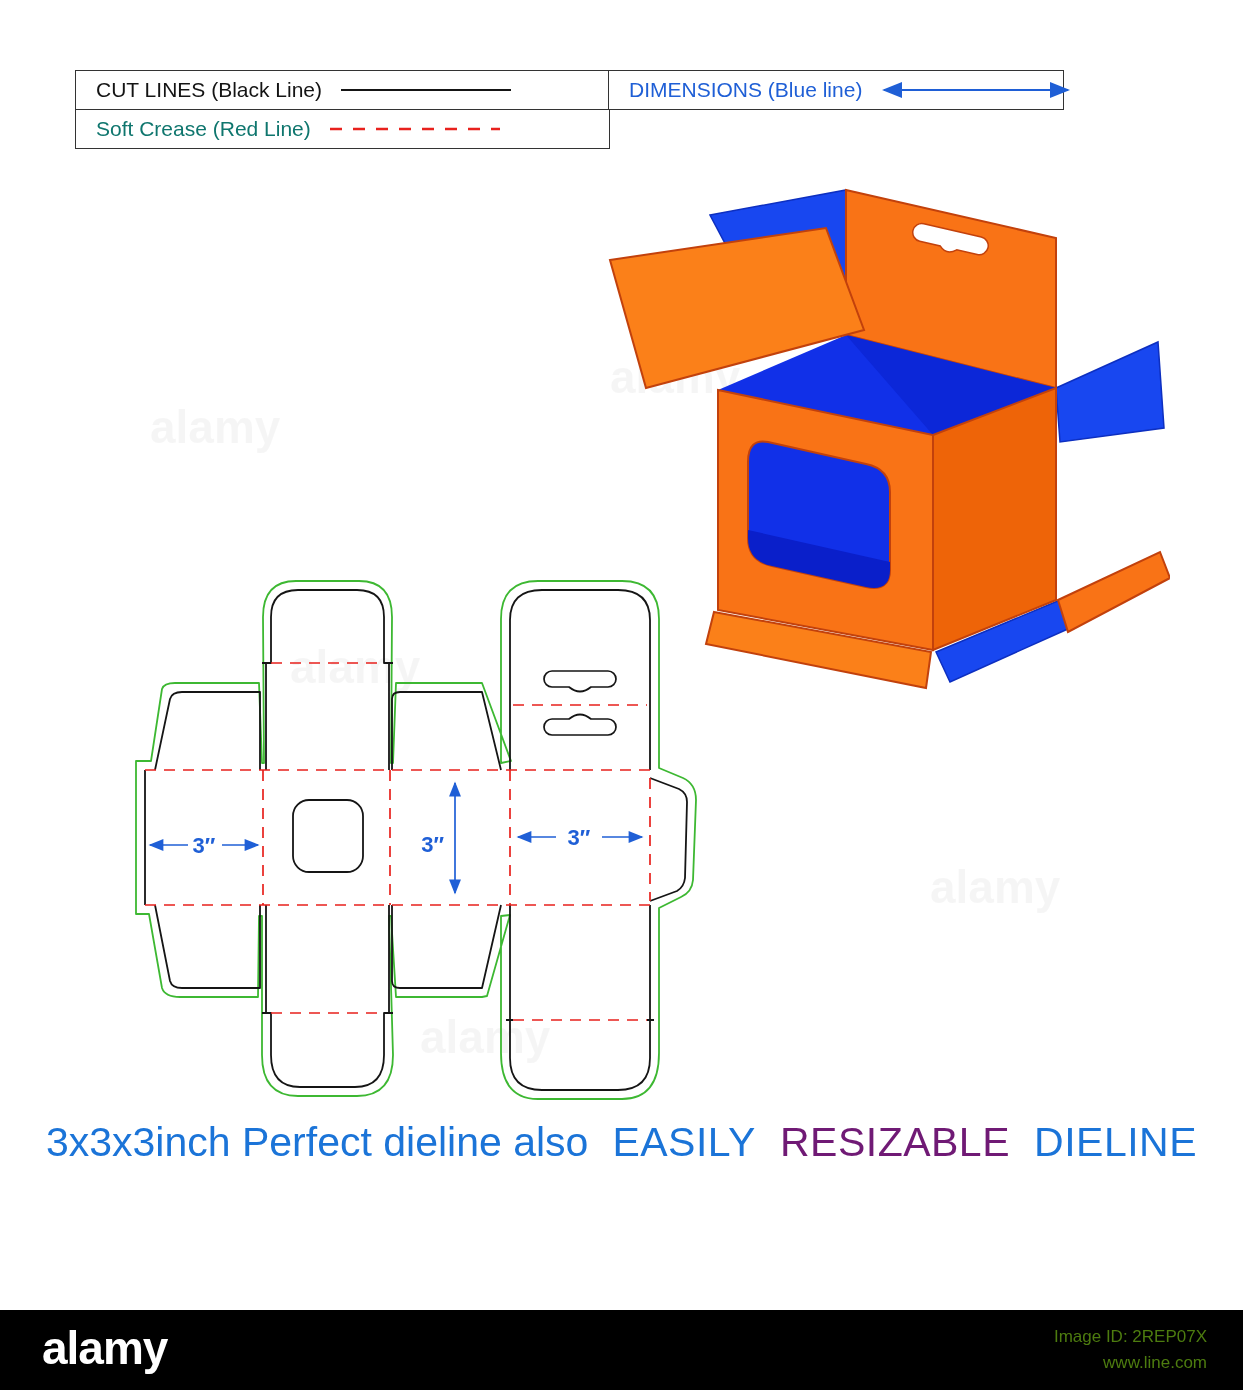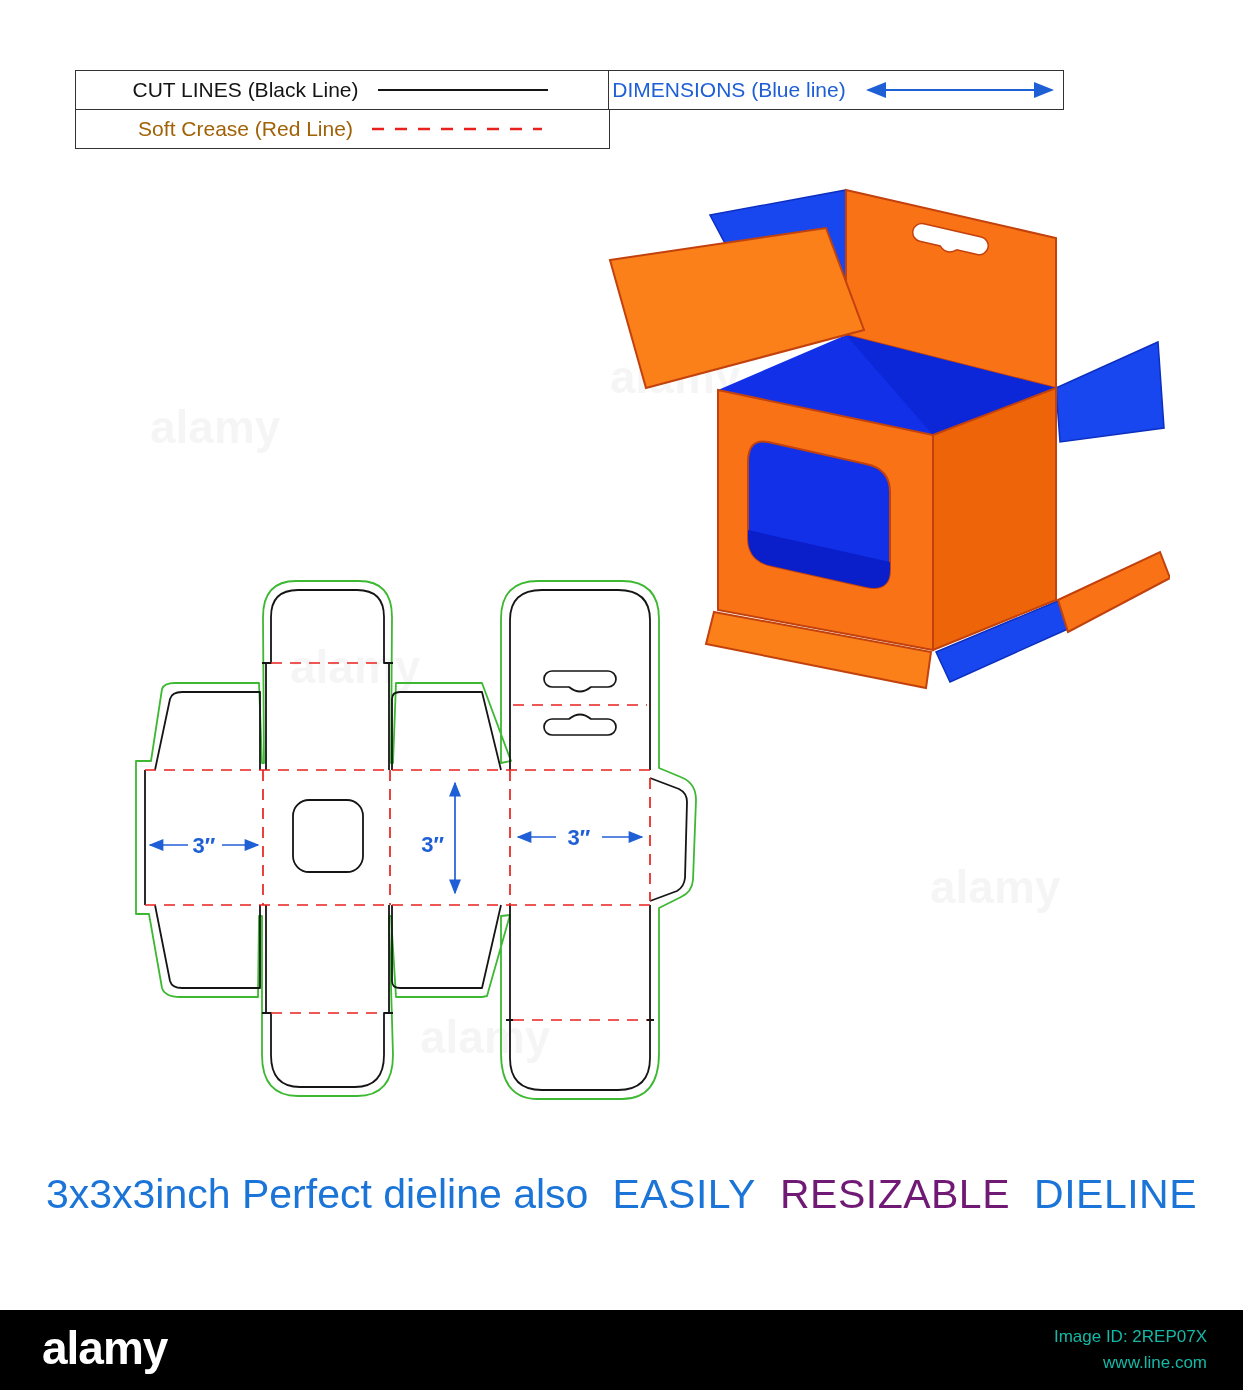--- a/index.html
+++ b/index.html
@@ -3,47 +3,47 @@
 <meta charset="utf-8">
 <style>
   html,body{margin:0;padding:0;background:#e9e9e9}
   .page{position:relative;width:1243px;height:1390px;background:#ffffff;
         font-family:"Liberation Sans",sans-serif;overflow:hidden}
 
   
   .legend{position:absolute;top:70px;border:1.6px solid #333;background:#fff;box-sizing:border-box}
   .legend-left{left:75px;width:535px}
   .legend-right{left:608px;width:456px}
-  .legend-row{display:flex;align-items:center;justify-content:center;height:38px;padding:0 20px}
+  .legend-row{display:flex;align-items:center;justify-content:flex-start;height:38px;padding:0 20px}
   .legend-row + .legend-row{border-top:1.4px solid #333}
   .legend-label{font-size:21px;white-space:nowrap}
   .t-black{color:#141414}
-  .t-red{color:#a16207}
+  .t-red{color:#0f766e}
   .t-blue{color:#1f5fd6}
   .t-green{color:#3db832}
   .sample{flex:0 0 auto;margin-left:14px}
 
   
   .box3d{position:absolute;left:598px;top:180px}
   .dieline{position:absolute;left:130px;top:575px}
 
   
-  .caption{position:absolute;top:1170px;left:0;width:100%;display:flex;
+  .caption{position:absolute;top:1118px;left:0;width:100%;display:flex;
            justify-content:center;align-items:center;gap:24px;font-size:41px;line-height:1.2}
   .c-blue{color:#1b74d8}
   .c-orange{color:#701a75}
   .c-reg{font-weight:400}
   .c-bold{font-weight:400;letter-spacing:.5px}
 
   
   .footer{position:absolute;left:0;bottom:0;width:100%;height:80px;background:#000}
   .alamy-logo{position:absolute;left:42px;top:50%;transform:translateY(-54%);
               color:#fff;font-size:46px;font-weight:700;letter-spacing:-1px}
   .footer-meta{position:absolute;right:36px;top:50%;transform:translateY(-50%);
-               text-align:right;color:#14b8a6;font-size:17px;line-height:1.55}
+               text-align:right;color:#4d7c0f;font-size:17px;line-height:1.55}
 
   
   .wm{position:absolute;color:#555;opacity:.05;font-size:46px;font-weight:700;pointer-events:none}
 </style>
 </head>
 <body>
 
 <div class="page">
 
   <div class="wm" style="left:290px;top:640px">alamy</div>

